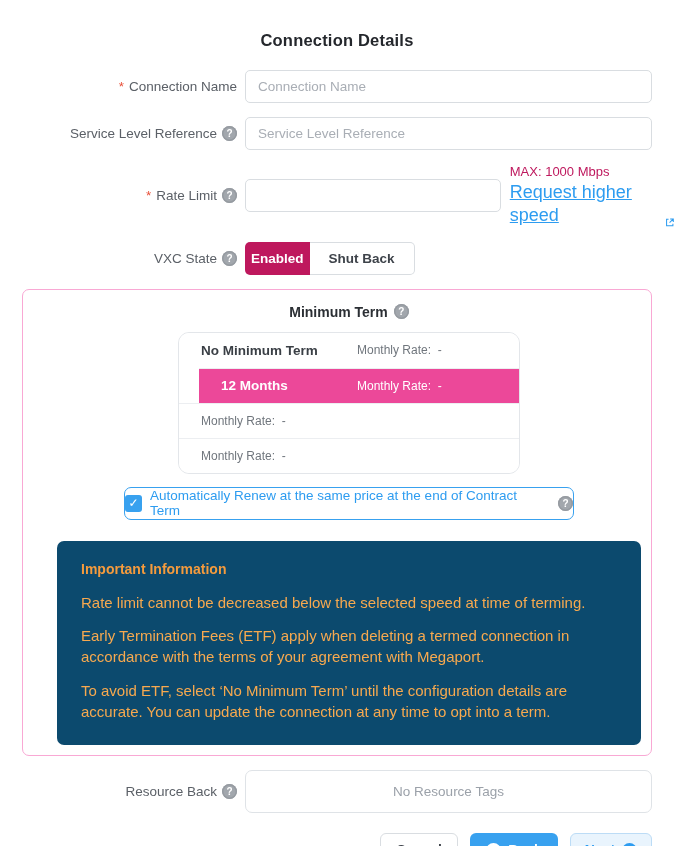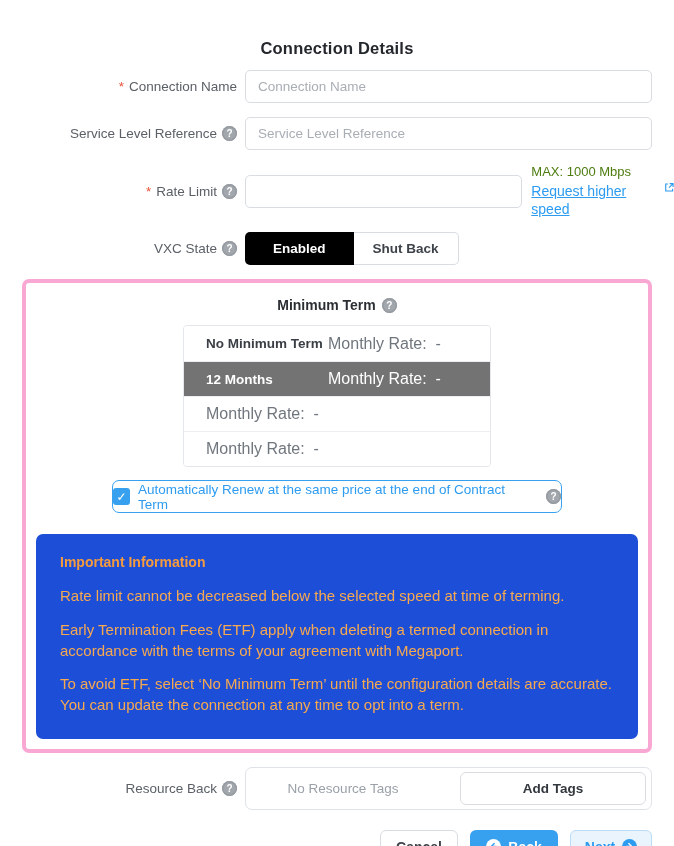--- a/index.html
+++ b/index.html
@@ -10,22 +10,22 @@
     color: #3e434a;
     overflow: hidden;
   }
   .page { width: 674px; height: 846px; }
 
   .title {
     text-align: center;
     font-size: 16.5px;
     font-weight: 600;
     color: #24272c;
-    padding-top: 39px;
-    margin-bottom: 12px;
+    padding-top: 31px;
+    margin-bottom: 20px;
     letter-spacing: .2px;
   }
 
   
   .form-row { display: flex; align-items: center; margin-bottom: 14px; }
   .label-col {
     flex: 0 0 245px;
     display: flex;
     justify-content: flex-end;
     align-items: center;
@@ -59,84 +59,85 @@
     font-size: 13.5px;
     font-family: "Liberation Sans", sans-serif;
     color: #3e434a;
     width: 407px;
     outline: none;
   }
   .text-input::placeholder { color: #a9aeb5; }
   .rate-input { width: 292px; }
 
   .rate-side { margin-left: 9px; line-height: 1.3; }
-  .rate-max { font-size: 13px; color: #4d7c0f; }
+  .rate-max { font-size: 13px; color: #be185d; }
   .rate-link {
-    font-size: 14px;
+    font-size: 18px;
     color: #2d9cf0;
     text-decoration: underline;
     display: inline-flex;
-    align-items: flex-start;
+    align-items: flex-end;
     gap: 3px;
     cursor: pointer;
   }
 
   .segmented { display: flex; }
   .seg { height: 33px; display: flex; align-items: center; font-size: 13.5px; font-weight: 600; cursor: pointer; }
   .seg-on {
-    background: #000000;
+    background: #be185d;
     color: #fff;
-    padding: 0 28px;
+    padding: 0 6px;
     border-radius: 5px 0 0 5px;
   }
   .seg-off {
     background: #fff;
     color: #3e434a;
     padding: 0 19px;
     border: 1px solid #d9dde1;
     border-left: none;
     border-radius: 0 5px 5px 0;
   }
 
   
   .panel {
     margin: 11px 22px 0;
-    border: 4px solid #f9a8d4;
+    border: 1px solid #f9a8d4;
     border-radius: 7px;
     padding-bottom: 10px;
+    padding-left: 24px;
   }
   .panel-header {
     display: flex;
     justify-content: center;
     align-items: center;
     gap: 6px;
     margin: 14px 0 12px;
     font-size: 14px;
     font-weight: 600;
     color: #2b2f34;
   }
   .term-table {
-    width: 308px;
+    width: 342px;
     margin: 0 auto;
     border: 1px solid #e3e6ea;
-    border-radius: 4px;
+    border-radius: 11px;
     overflow: hidden;
   }
   .term-row {
     height: 35px;
     display: flex;
     align-items: center;
     padding: 0 22px;
     cursor: pointer;
     background: #fff;
   }
   .term-row + .term-row { border-top: 1px solid #eceef1; }
   .term-name { flex: 1; font-size: 13.5px; font-weight: 600; color: #3a3f45; }
-  .term-rate { width: 140px; font-size: 16px; color: #70767d; }
-  .term-row.selected { background: #737373; }
+  .term-rate { width: 140px; font-size: 12px; color: #70767d; }
+  .term-row.selected { background: #ec4899; margin-left: 20px; }
   .term-row.selected .term-name, .term-row.selected .term-rate { color: #ffffff; }
 
   .auto-renew {
     width: 450px;
     height: 33px;
     margin: 13px auto 0;
     border: 1px solid #38a1ef;
     border-radius: 7px;
     display: flex;
     align-items: center;
@@ -152,21 +153,21 @@
     color: #fff;
     font-size: 12px;
     display: flex;
     align-items: center;
     justify-content: center;
     cursor: pointer;
   }
 
   .important-box {
     margin: 21px 10px 0;
-    background: #1d4ed8;
+    background: #0c4a6e;
     border-radius: 7px;
     padding: 20px 24px 23px;
   }
   .imp-title { color: #f59b3d; font-weight: 700; font-size: 14px; margin-bottom: 15px; }
   .imp-p { color: #f7a94f; font-size: 15px; line-height: 1.42; margin-bottom: 12px; }
   .imp-p:last-child { margin-bottom: 0; }
 
   
   .tags-row { margin-top: 14px; }
   .tags-box {
@@ -312,21 +313,20 @@
     </div>
   </div>
 
   <div class="form-row tags-row">
     <div class="label-col">
       <span>Resource Back</span>
       <span class="help-icon">?</span>
     </div>
     <div class="tags-box">
       <span class="tags-empty">No Resource Tags</span>
-      <button class="add-tags">Add Tags</button>
     </div>
   </div>
 
   <div class="footer">
     <button class="btn btn-cancel">Cancel</button>
     <button class="btn btn-back">
       <svg width="15" height="15" viewBox="0 0 16 16">
         <circle cx="8" cy="8" r="8" fill="#ffffff"></circle>
         <path d="M8.7 4.9 L5.6 8 L8.7 11.1 M5.9 8 H11" fill="none" stroke="#38a1ef" stroke-width="1.6" stroke-linecap="round" stroke-linejoin="round"></path>
       </svg>

